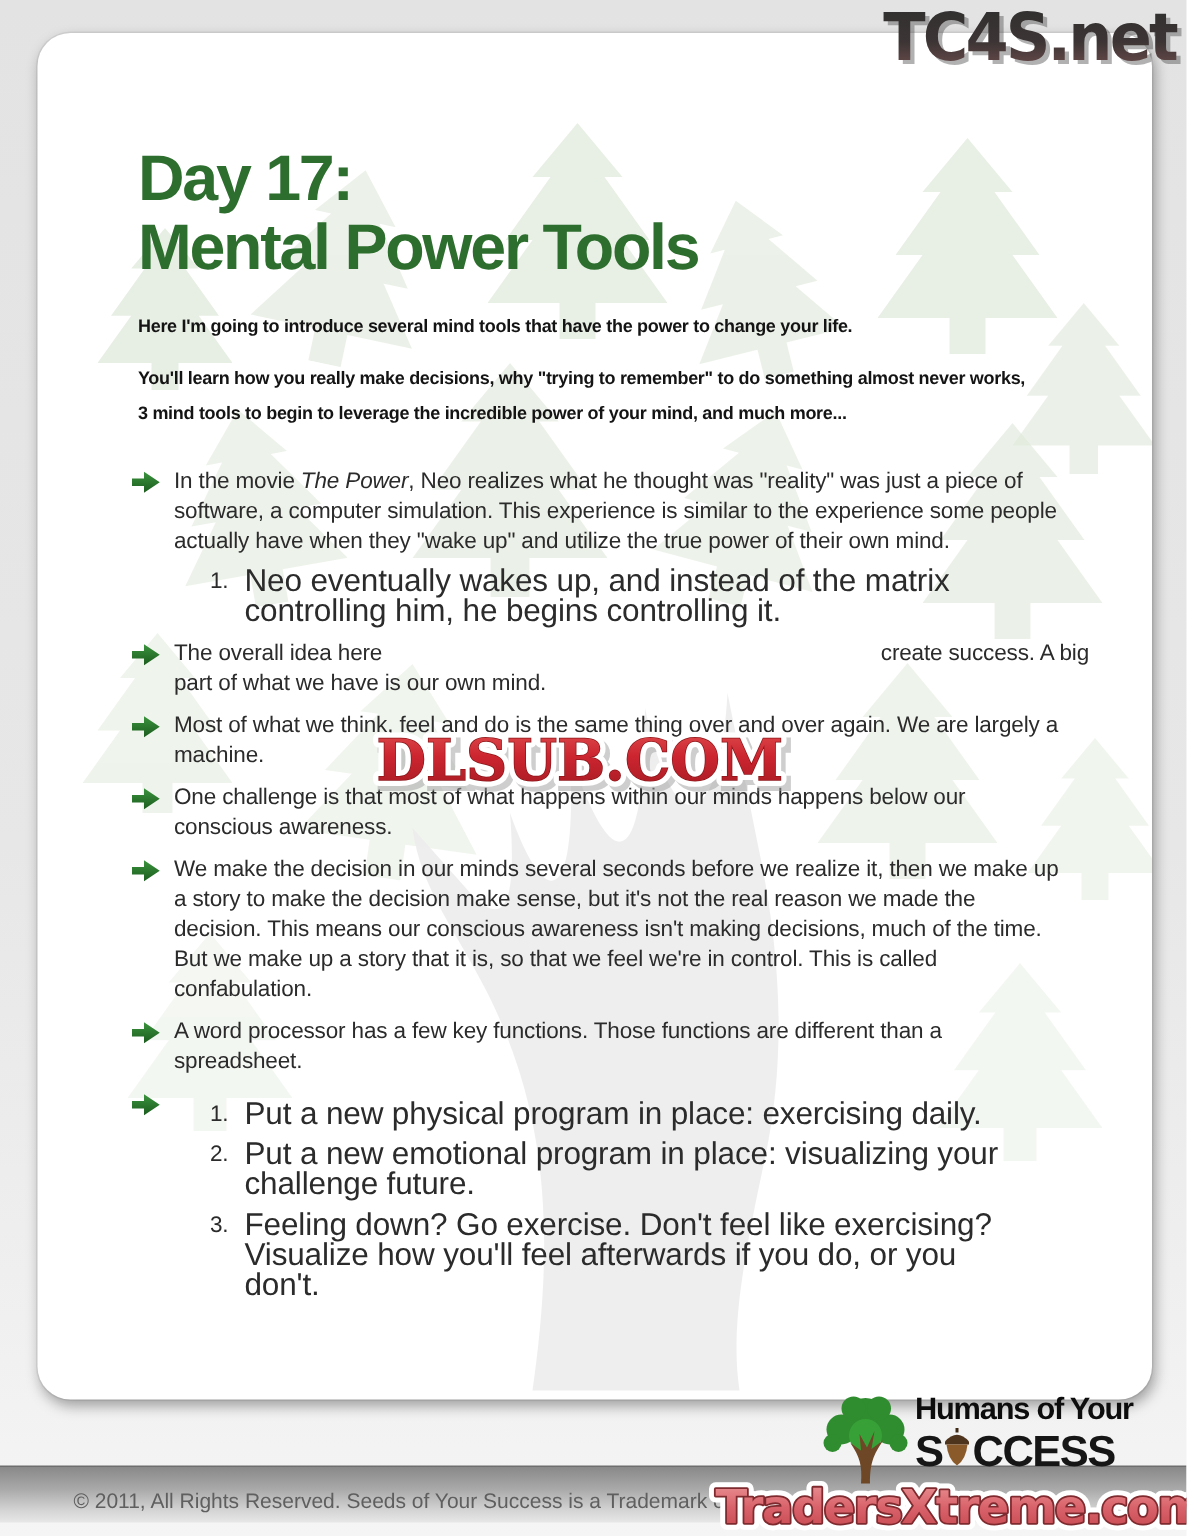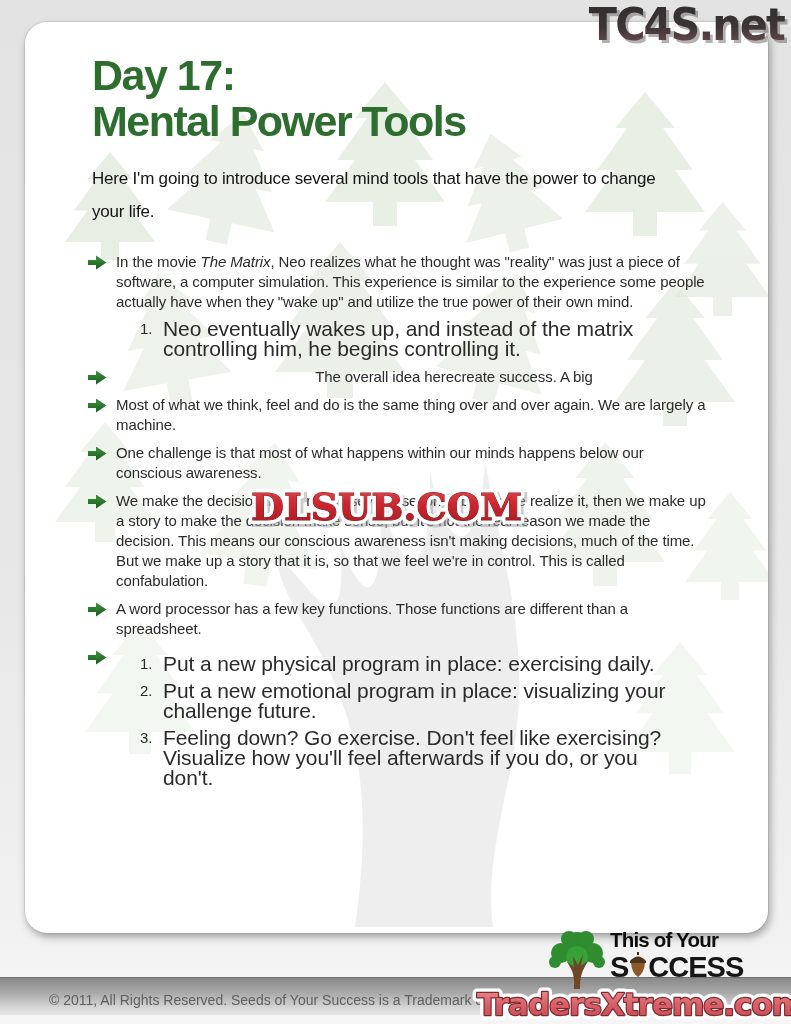--- a/index.html
+++ b/index.html
@@ -11,35 +11,35 @@
   }
 
   
   .card {
     position:absolute; left:25px; top:22px; width:743px; height:911px;
     background:#ffffff; border-radius:22px;
     box-shadow:2px 4px 9px rgba(0,0,0,0.35), 0 0 0 1px rgba(0,0,0,0.06);
     overflow:hidden;
   }
   .card-bg { position:absolute; left:0; top:0; width:743px; height:911px; z-index:0; }
-  .content { position:relative; z-index:1; padding:30px 44px 0 67px; }
+  .content { position:relative; z-index:1; padding:74px 44px 0 67px; }
 
   .title { color:#2d6e2e; font-size:43px; line-height:46px; font-weight:bold; letter-spacing:-1.5px; }
 
-  .intro { font-weight:normal; color:#141414; font-size:17px; line-height:33px; max-width:575px; letter-spacing:-0.2px; }
+  .intro { font-weight:bold; color:#141414; font-size:12px; line-height:23px; max-width:575px; letter-spacing:-0.2px; }
   .intro.p1 { margin-top:18px; }
   .intro.p2 { margin-top:12px; max-width:600px; }
 
   .bullets { margin-top:24px; }
   .brow { display:flex; margin:0 0 8px -4px; }
   .bicon { flex:0 0 19px; margin:3px 9px 0 0; }
   .btext { font-size:15px; line-height:20px; color:#2b2b2b; width:592px; letter-spacing:-0.1px; }
   .em { font-style:italic; }
 
-  .gaprow { display:flex; justify-content:center; width:610px;margin-left:33px; }
+  .gaprow { display:flex; justify-content:space-between; width:610px; }
 
   .sublist { margin:7px 0 0 24px; }
   .subrow { display:flex; margin-top:7px; }
   .subrow:first-child { margin-top:0; }
   .marker { flex:0 0 23px; font-size:15px; line-height:20px; color:#2b2b2b; }
   .stext { font-size:21px; line-height:20px; color:#2b2b2b; width:520px; letter-spacing:-0.1px; }
 
   
   .wm-tc4s { position:absolute; right:1px; top:0; z-index:9; }
   .wm-dlsub { position:absolute; left:246px; top:479px; z-index:6; }
@@ -98,53 +98,55 @@
       L480 540 C495 610 500 680 485 750 C470 820 462 865 468 905 Z"></path>
   </svg>
 
   <div class="content">
     <div class="title">
       <div>Day 17:</div>
       <div>Mental Power Tools</div>
     </div>
 
     <p class="intro p1">Here I'm going to introduce several mind tools that have the power to change your life.</p>
+    <p class="intro p2">You'll learn how you really make decisions, why "trying to remember" to do something almost never works, 3 mind tools to begin to leverage the incredible power of your mind, and much more...</p>
 
     <div class="bullets">
 
       <div class="brow">
         <svg class="bicon" width="19" height="15" viewBox="0 0 19 15">
           <defs>
               <linearGradient id="ag" x1="0" y1="0" x2="0" y2="1">
             <stop offset="0" stop-color="#3a943d"></stop>
                 <stop offset="1" stop-color="#1c5c1f"></stop>
               </linearGradient>
             </defs>
           <path d="M0 5 L8 5 L8 0.5 L18.5 7.5 L8 14.5 L8 10 L0 10 Z" fill="url(#ag)"></path>
         </svg>
         <div class="btext">
-          <span>In the movie </span><span class="em">The Matrix</span><span>, Neo realizes what he thought was "reality" was just a piece of software, a computer simulation. This experience is similar to the experience some people actually have when they "wake up" and utilize the true power of their own mind.</span>
+          <span>In the movie </span><span class="em">The Power</span><span>, Neo realizes what he thought was "reality" was just a piece of software, a computer simulation. This experience is similar to the experience some people actually have when they "wake up" and utilize the true power of their own mind.</span>
           <div class="sublist">
             <div class="subrow">
               <span class="marker">1.</span>
               <span class="stext">Neo eventually wakes up, and instead of the matrix controlling him, he begins controlling it.</span>
             </div>
           </div>
         </div>
       </div>
 
       <div class="brow">
         <svg class="bicon" width="19" height="15" viewBox="0 0 19 15">
           <path d="M0 5 L8 5 L8 0.5 L18.5 7.5 L8 14.5 L8 10 L0 10 Z" fill="url(#ag)"></path>
         </svg>
         <div class="btext">
           <div class="gaprow">
             <span>The overall idea here</span>
             <span>create success. A big</span>
           </div>
+          <div>part of what we have is our own mind.</div>
         </div>
       </div>
 
       <div class="brow">
         <svg class="bicon" width="19" height="15" viewBox="0 0 19 15">
           <path d="M0 5 L8 5 L8 0.5 L18.5 7.5 L8 14.5 L8 10 L0 10 Z" fill="url(#ag)"></path>
         </svg>
         <div class="btext">Most of what we think, feel and do is the same thing over and over again. We are largely a machine.</div>
       </div>
 
@@ -206,21 +208,21 @@
       <circle cx="47" cy="24" r="10"></circle>
       <circle cx="23" cy="10" r="8"></circle>
       <circle cx="40" cy="10" r="8"></circle>
       <circle cx="9" cy="33" r="6"></circle>
       <circle cx="53" cy="33" r="6"></circle>
       <circle cx="31" cy="28" r="11" fill="#37a137"></circle>
     </g>
     <path fill="#6d4726" d="M28 60 C29 48 27 42 21 33 L28 38 L27 27 L32 36 L37 25 L35 37 L43 31 C36 41 34 47 34 60 Z"></path>
   </svg>
   <div class="logo-text">
-    <div class="logo-line1">This of Your</div>
+    <div class="logo-line1">Humans of Your</div>
     <div class="logo-line2">
       <span>S</span>
       <span class="acorn-wrap">
         <svg width="20" height="26" viewBox="0 0 20 26">
           <path d="M9 0 L11 0 L11 3 L9 3 Z" fill="#3e2813"></path>
           <path d="M2 9 Q10 0 18 9 L18 11 L2 11 Z" fill="#4e331d"></path>
           <path d="M3 11 H17 Q16 21 10 25 Q4 21 3 11 Z" fill="#8a5a2b"></path>
         </svg>
       </span>
       <span>CCESS</span>

